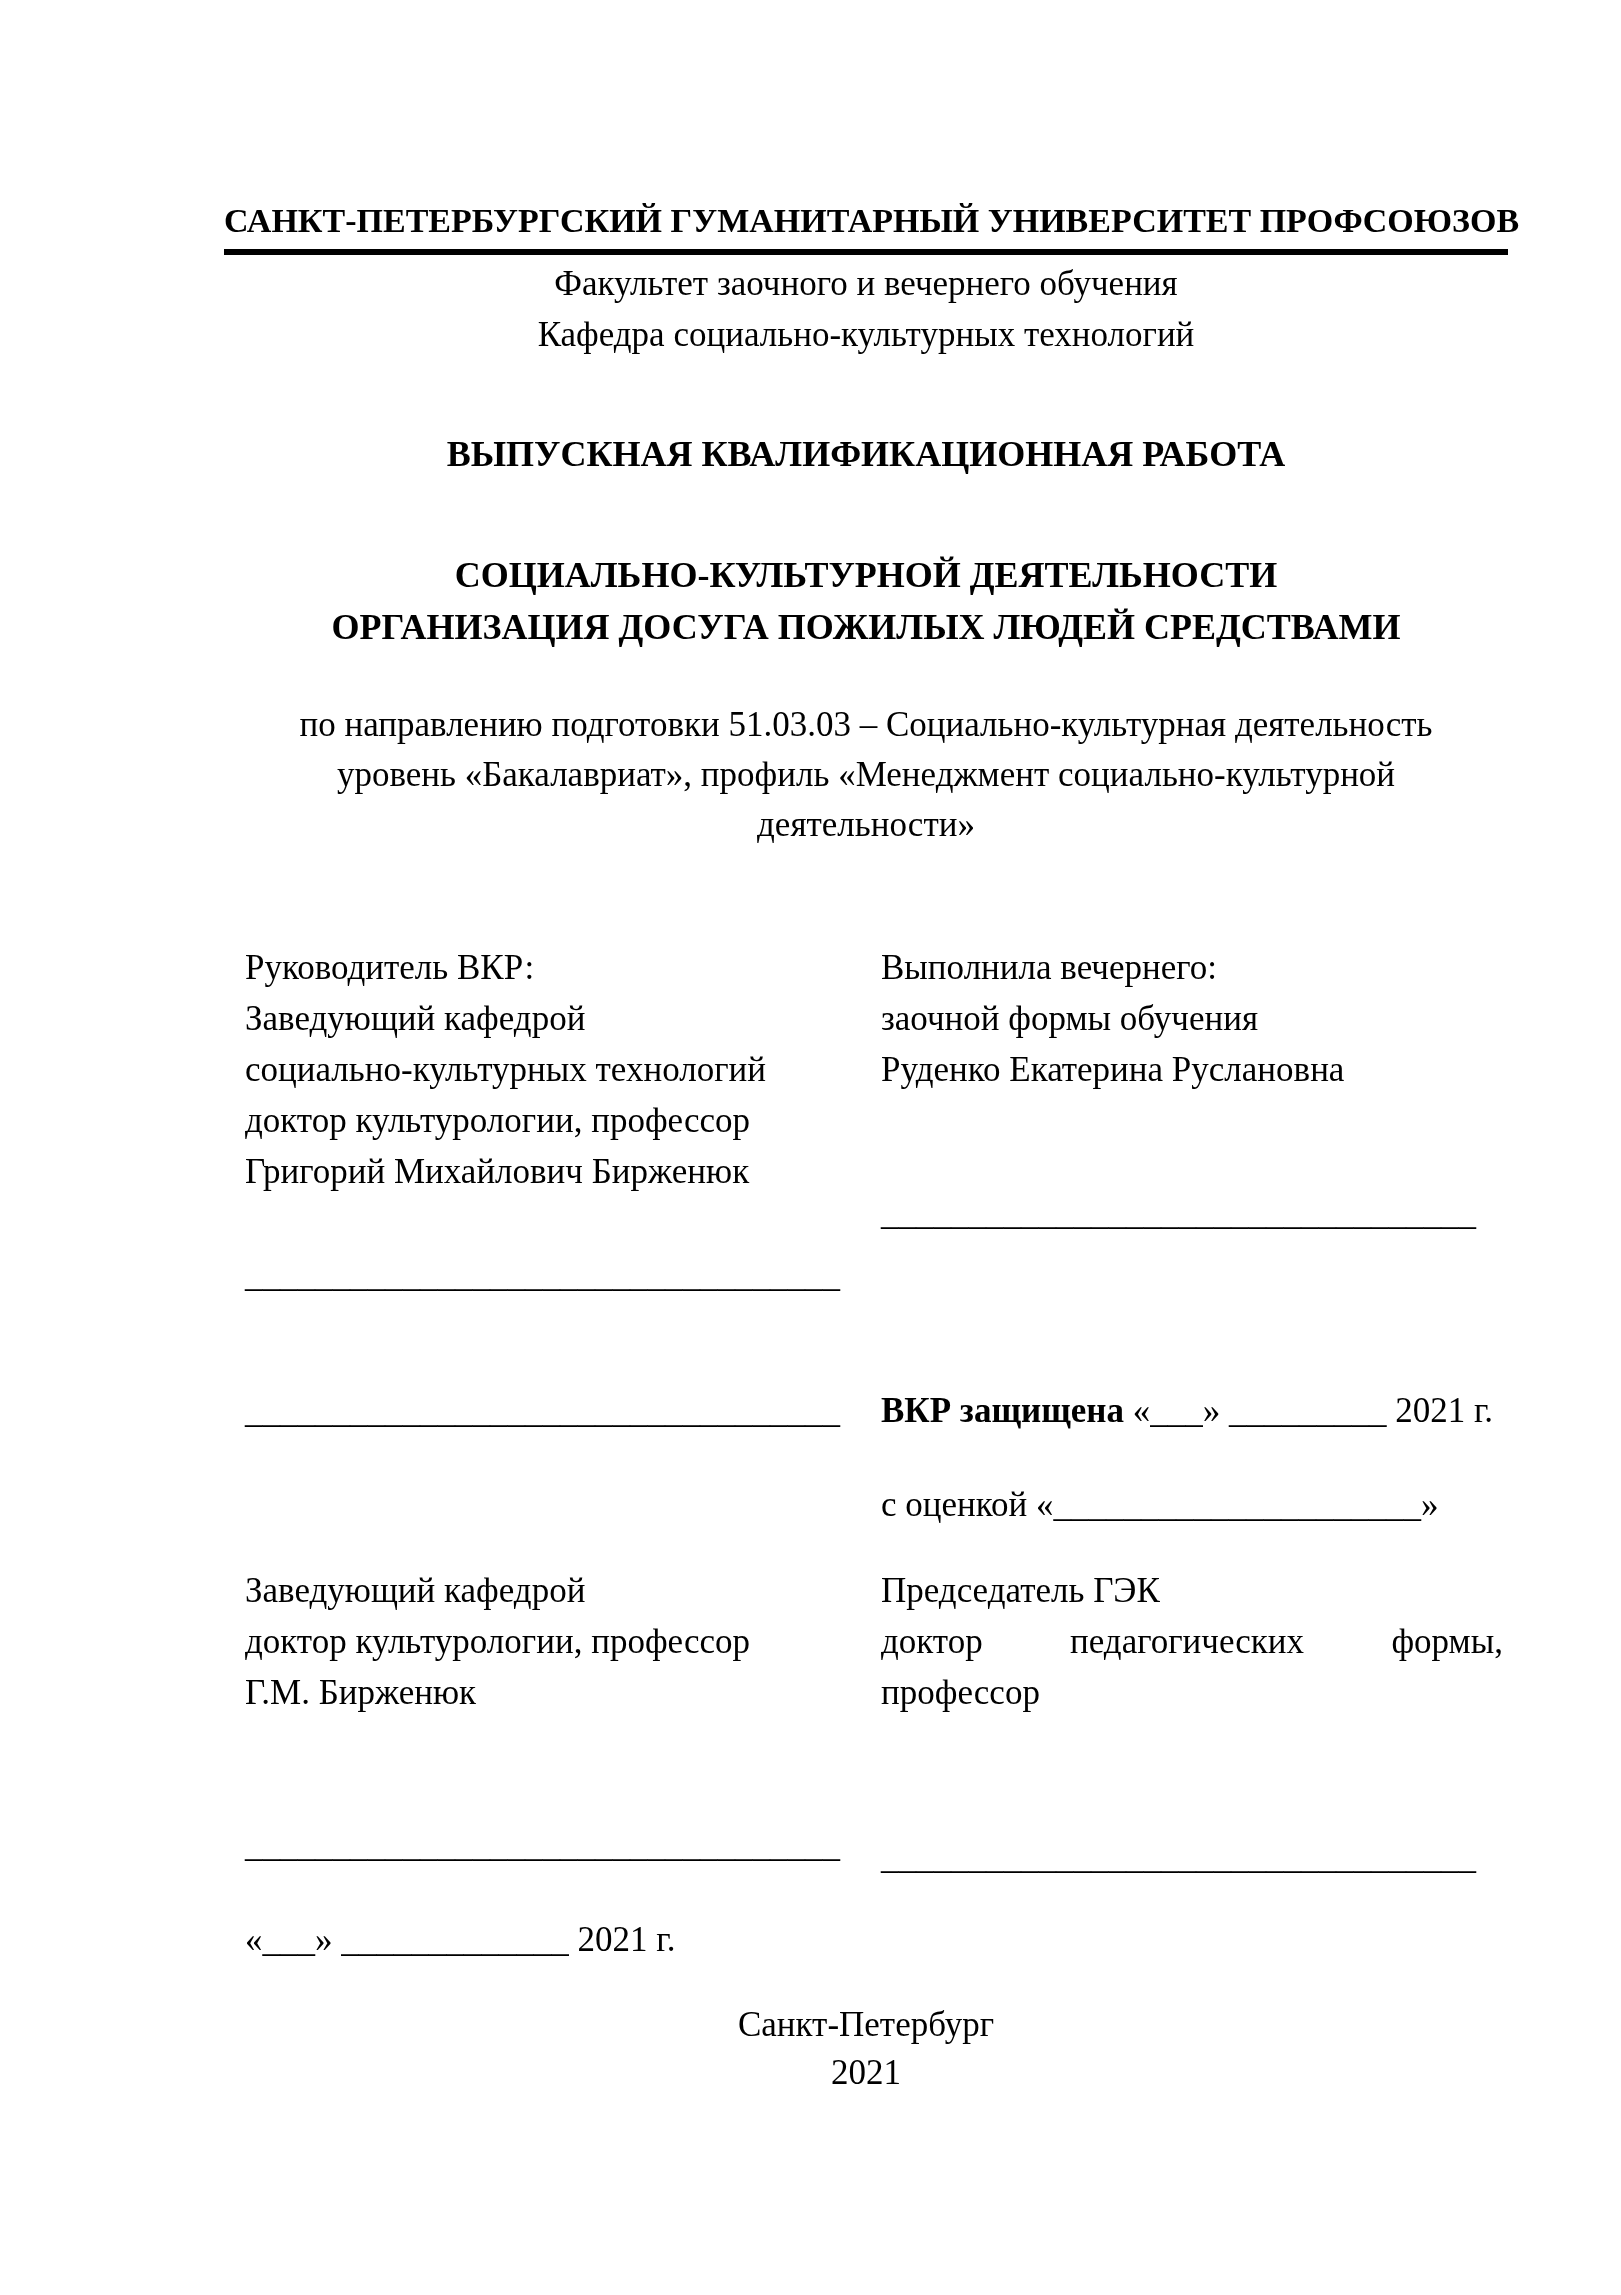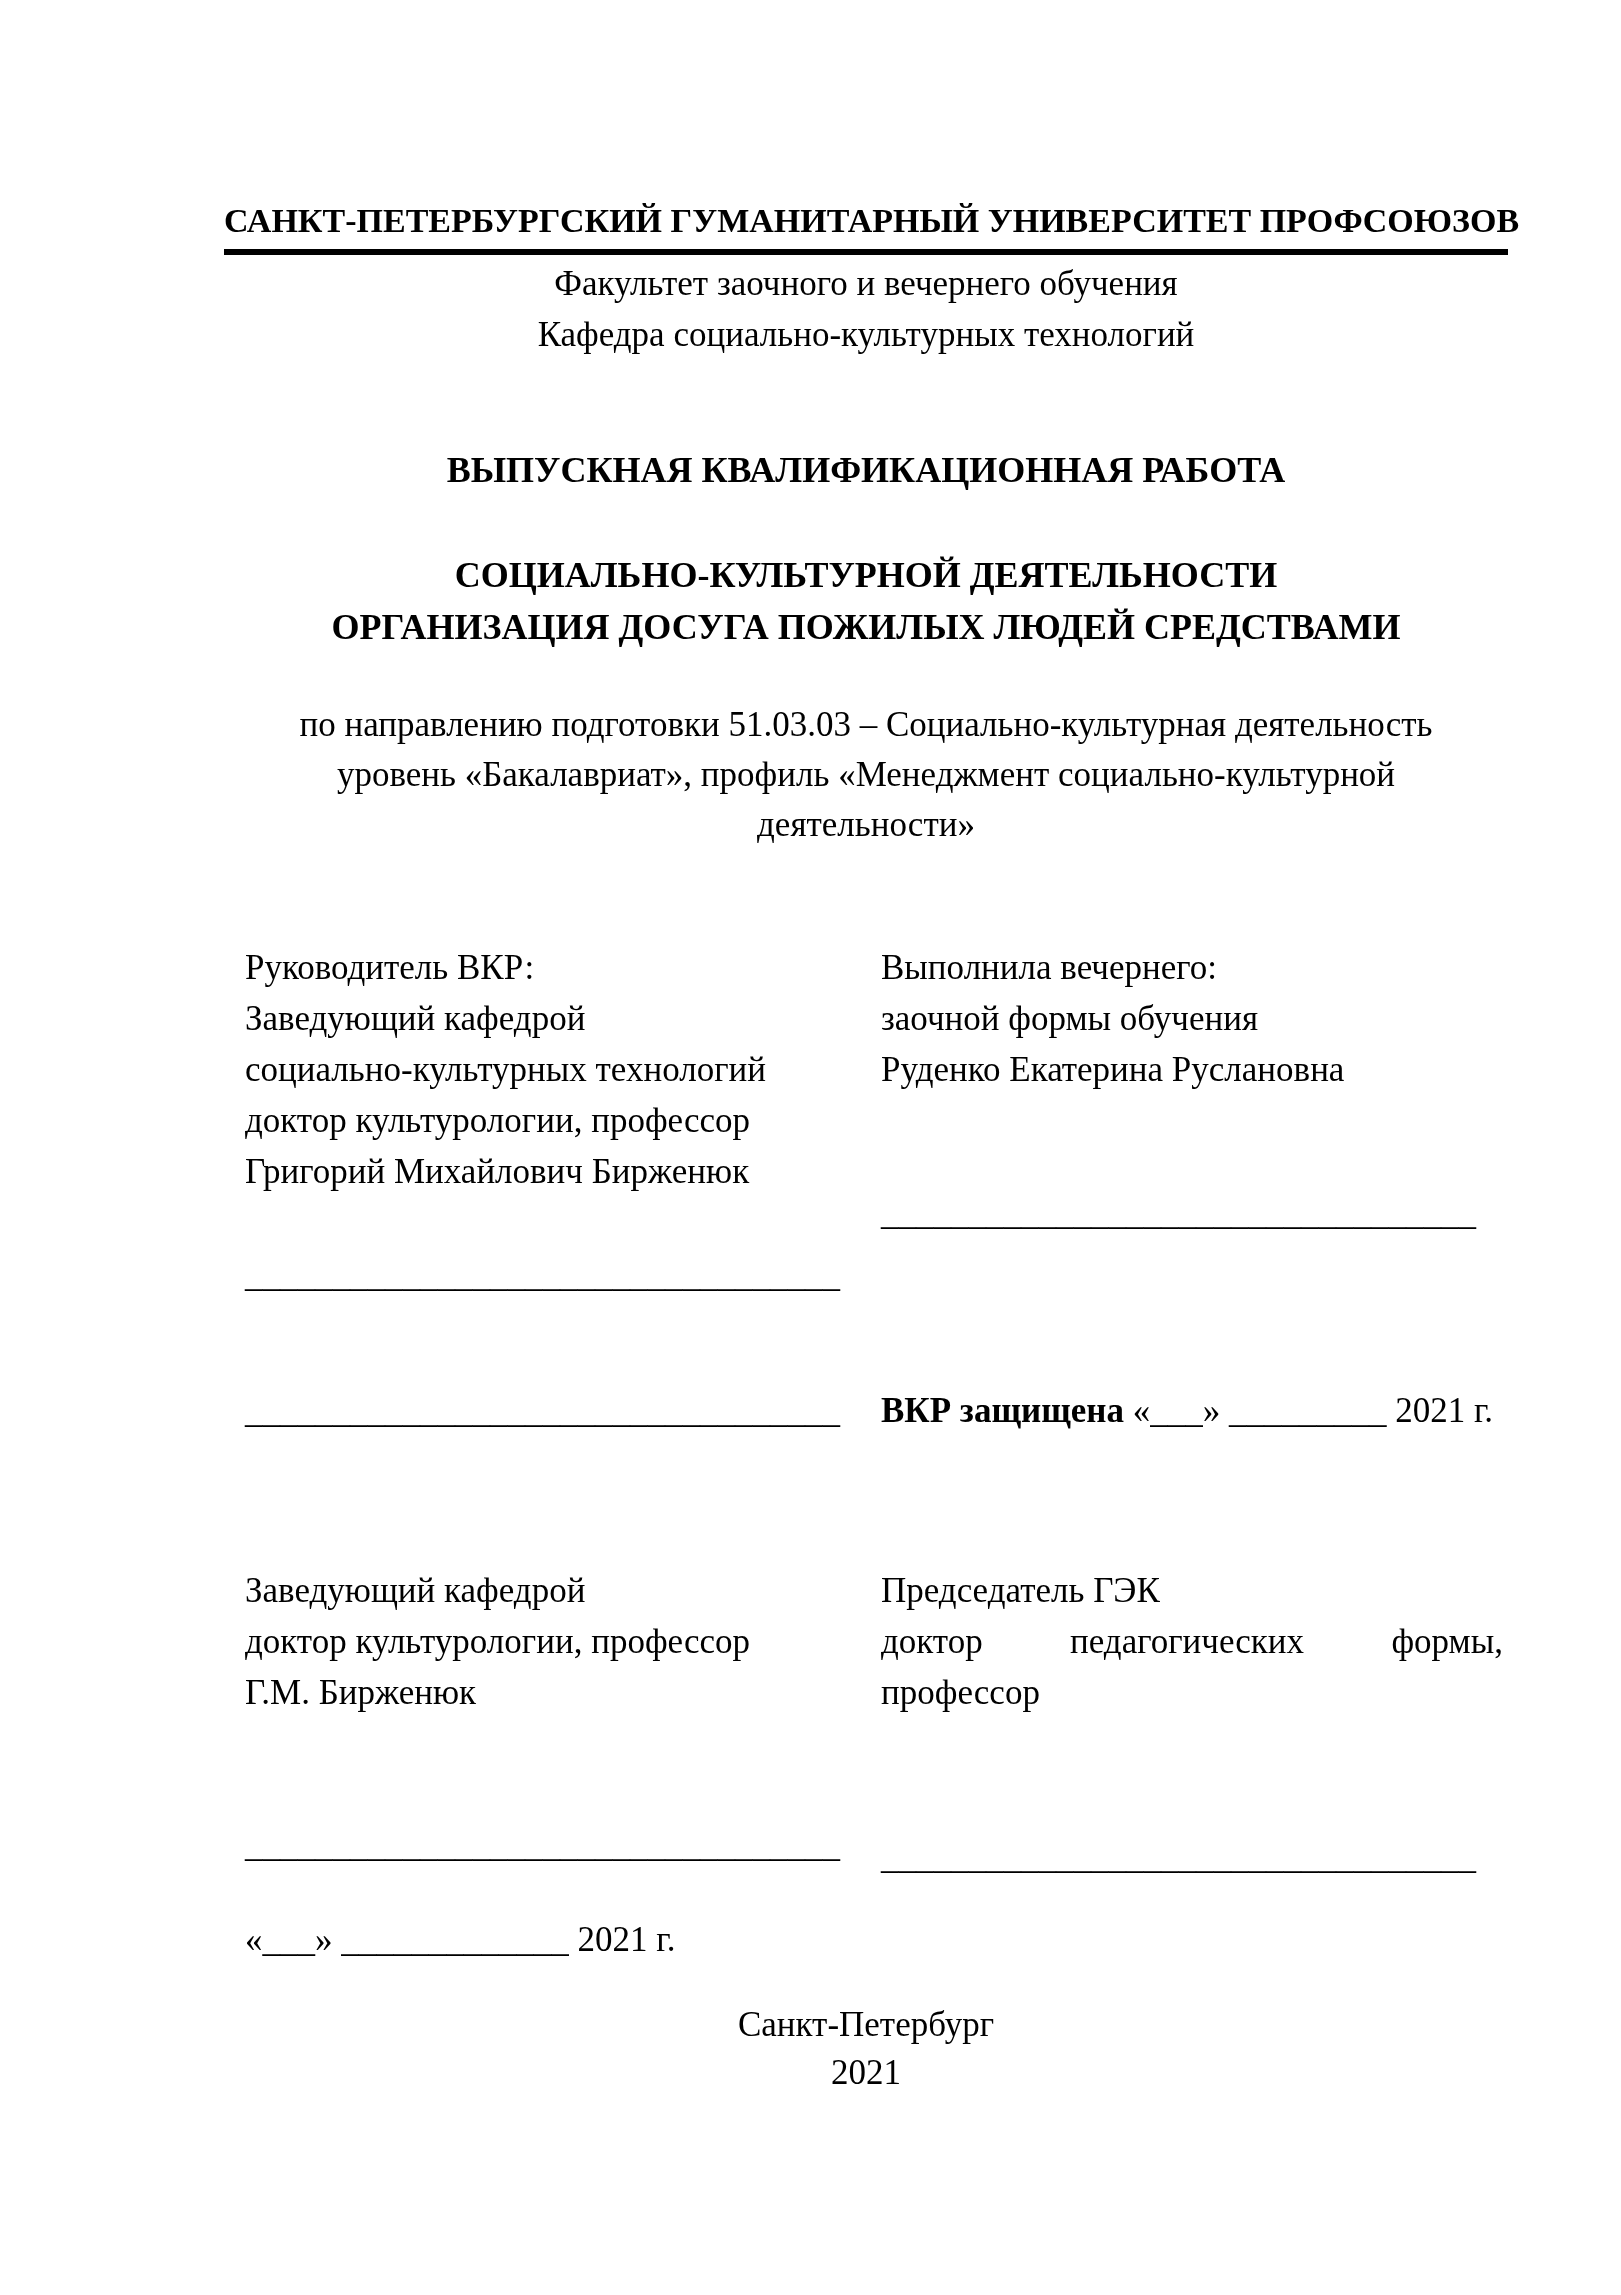--- a/index.html
+++ b/index.html
@@ -15,21 +15,21 @@
     margin-top:42px;
   }
   .abs{position:absolute;}
   .center{left:224px;width:1284px;text-align:center;}
   .b{font-weight:bold;}
   .nowrap{white-space:nowrap;}
   .uni{top:159px;font-weight:bold;font-size:34px;line-height:39px;}
   .rule{top:207px;left:224px;width:1284px;height:6.3px;background:#000;}
   .faculty{top:222px;line-height:39px;}
   .dept{top:273px;line-height:39px;}
-  .worktype{top:408px;font-weight:bold;font-size:36px;line-height:41px;}
+  .worktype{top:392px;font-weight:bold;font-size:36px;line-height:41px;}
   .title{top:507px;font-weight:bold;font-size:36px;line-height:52px;}
   .program{top:658px;line-height:50px;}
   .col{line-height:51px;}
   .supervisor{left:245px;top:900px;width:628px;}
   .student{left:881px;top:900px;width:628px;}
   .sig{line-height:43px;white-space:nowrap;}
   .sig-r1{left:881px;top:1149px;}
   .sig-l1{left:245px;top:1211px;}
   .sig-l2{left:245px;top:1347px;}
   .vkr{left:881px;top:1347px;line-height:43px;white-space:nowrap;text-align:right;}
@@ -81,20 +81,21 @@
   </div>
 
   <div class="abs sig sig-r1">__________________________________</div>
   <div class="abs sig sig-l1">__________________________________</div>
   <div class="abs sig sig-l2">__________________________________</div>
 
   <div class="abs vkr">
     <span class="b">ВКР защищена</span><span> «___» _________ 2021 г.</span>
   </div>
 
+  <div class="abs grade">с оценкой «_____________________»</div>
 
   <div class="abs col lower-left">
     <div>Заведующий кафедрой</div>
     <div>доктор культурологии, профессор</div>
     <div>Г.М. Бирженюк</div>
   </div>
 
   <div class="abs col lower-right">
     <div>Председатель ГЭК</div>
     <div class="justify">доктор педагогических формы,</div>

